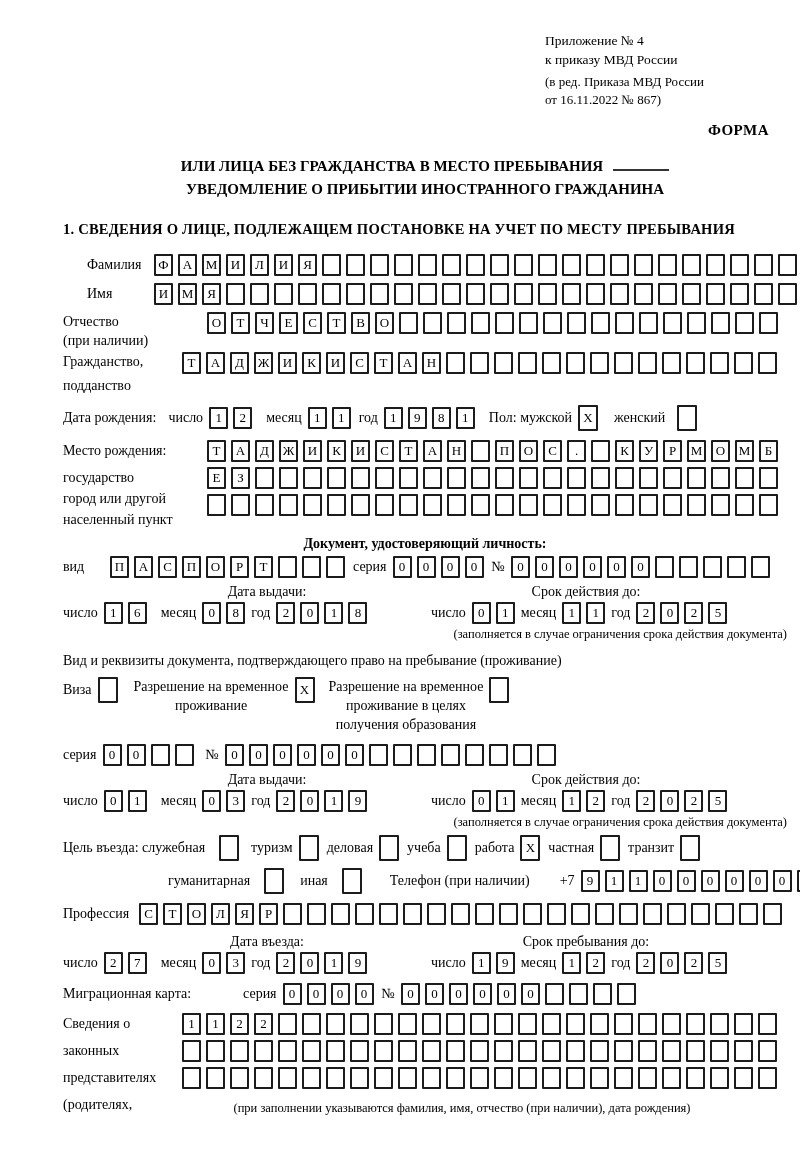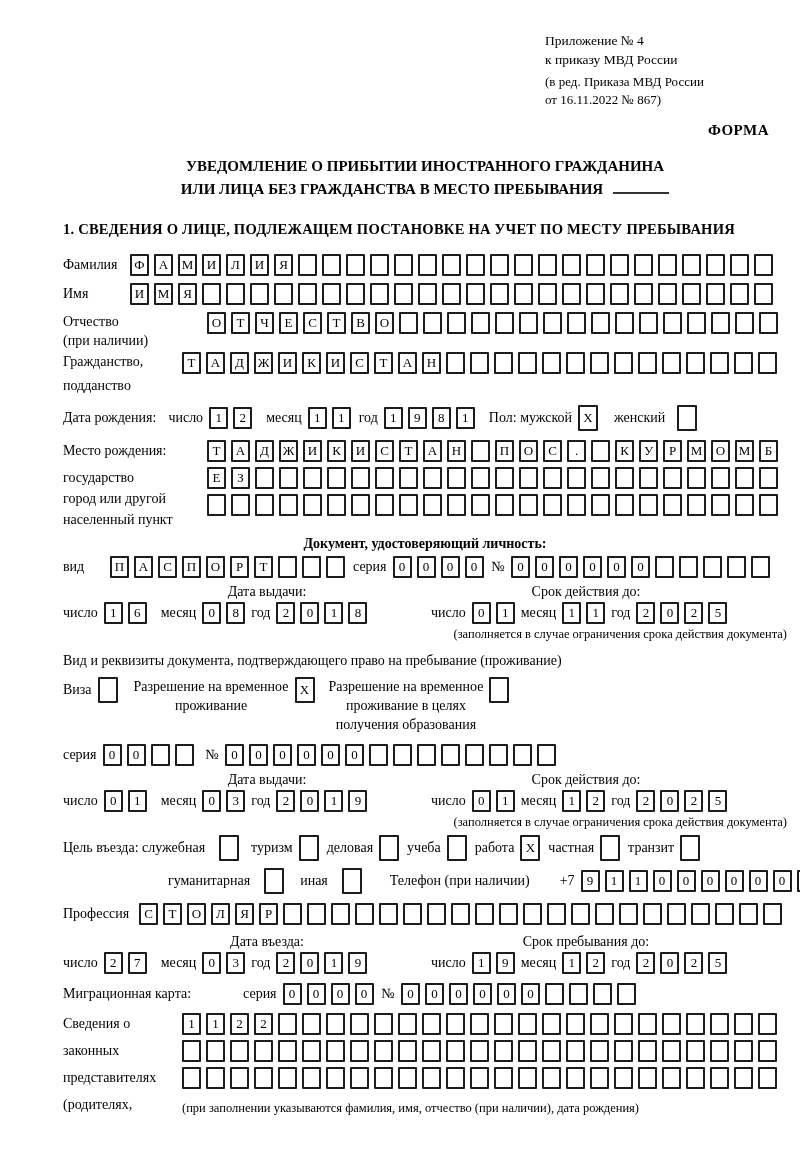--- a/index.html
+++ b/index.html
@@ -18,56 +18,56 @@
   
   .boxes{display:flex;gap:5px;flex:0 0 auto;}
   .cb{box-sizing:border-box;flex:0 0 auto;width:19px;height:22px;border:2px solid #1c1c1c;
       border-radius:1px;text-align:center;font-size:13px;line-height:18px;background:#fff;}
   .big .cb{width:20px;height:26px;line-height:22px;}
   
   .frow{display:flex;align-items:center;margin-top:7px;}
   .lbl{flex:0 0 auto;}
   .lblcol{flex:0 0 auto;line-height:19px;}
   .top{align-items:flex-start;}
-  .w67{width:67px;} .w144{width:144px;} .w119{width:119px;}
+  .w67{width:67px;margin-left:24px;} .w144{width:144px;} .w119{width:119px;}
   .mr6{margin-right:6px;} .ml8{margin-left:8px;} .ml12{margin-left:12px;} .ml14{margin-left:14px;} .ml16{margin-left:16px;}
   .stack{display:flex;flex-direction:column;gap:5px;}
   .lh21{line-height:21px;}
   .doc-heading{text-align:center;font-weight:bold;margin-top:6px;font-size:14px;}
   
   .dates-hdr{display:flex;margin-top:6px;}
   .dh-left{width:368px;text-align:center;padding-left:40px;box-sizing:border-box;}
   .dh-right{width:310px;text-align:center;}
   .dates-row{display:flex;margin-top:2px;align-items:center;}
   .dgroup{display:flex;align-items:center;gap:6px;}
   .dgroup.left{width:368px;}
   .note-right{text-align:right;padding-right:42px;font-size:12.5px;margin-top:3px;}
   .plain{margin-top:8px;line-height:21px;}
   .pair{display:flex;align-items:center;gap:6px;}
   .center-lbl{text-align:center;line-height:19px;}
-  .rep-note{font-size:12.5px;margin-top:12px;width:560px;}
+  .rep-note{text-align:center;font-size:12.5px;margin-top:12px;width:560px;}
 </style>
 </head>
 <body>
 
 <div class="page">
 
   <div class="hdr">
     <div>Приложение № 4</div>
     <div>к приказу МВД России</div>
   </div>
   <div class="hdr-ed">
     <div>(в ред. Приказа МВД России</div>
     <div>от 16.11.2022 № 867)</div>
   </div>
   <div class="form-label">ФОРМА</div>
 
   <div class="title content">
+    <div><span>ИЛИ ЛИЦА БЕЗ ГРАЖДАНСТВА В МЕСТО ПРЕБЫВАНИЯ</span><span class="title-underline"></span></div>
     <div>УВЕДОМЛЕНИЕ О ПРИБЫТИИ ИНОСТРАННОГО ГРАЖДАНИНА</div>
-    <div><span>ИЛИ ЛИЦА БЕЗ ГРАЖДАНСТВА В МЕСТО ПРЕБЫВАНИЯ</span><span class="title-underline"></span></div>
   </div>
 
   <div class="section-heading content">1. СВЕДЕНИЯ О ЛИЦЕ, ПОДЛЕЖАЩЕМ ПОСТАНОВКЕ НА УЧЕТ ПО МЕСТУ ПРЕБЫВАНИЯ</div>
 
   <div class="frow" style="margin-top:16px;">
     <span class="lbl w67">Фамилия</span>
     <div class="boxes">
         <span class="cb">Ф</span>
         <span class="cb">А</span>
         <span class="cb">М</span>

